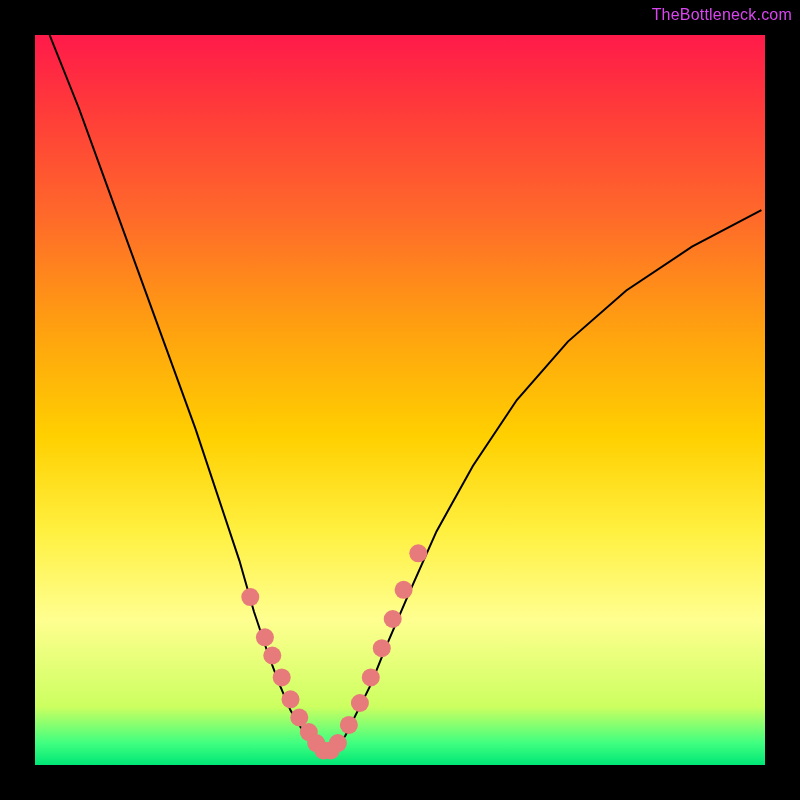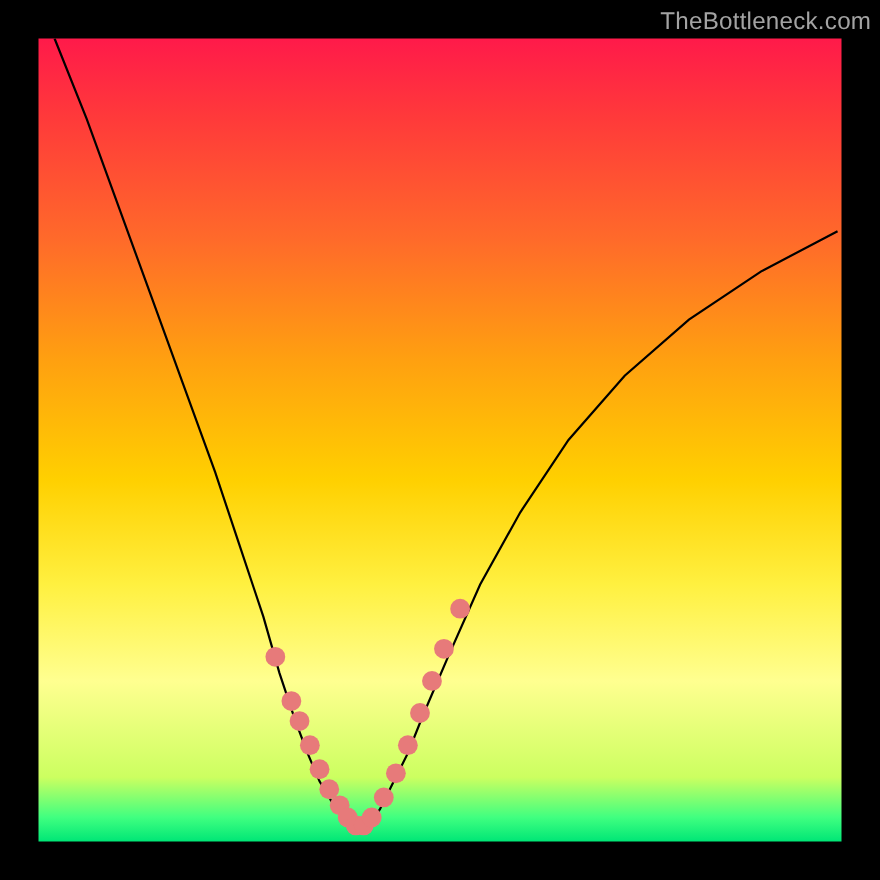--- a/index.html
+++ b/index.html
@@ -27,22 +27,22 @@
       #ccff60 92%,
       #40ff80 97%,
       #00e676 100%
     );
   }
   .watermark {
     position: absolute;
     top: 6px;
     right: 8px;
     font-family: Arial, Helvetica, sans-serif;
-    font-size: 22px;
-    color: #a3a3a3;
+    font-size: 16px;
+    color: #d946ef;
     font-weight: 500;
     letter-spacing: 0.2px;
   }
   svg.curves {
     position: absolute;
     left: 0; top: 0;
     width: 730px; height: 730px;
   }
   .curve { fill: none; stroke: #000; stroke-width: 2; }
   .dot { fill: #e77a7a; }

